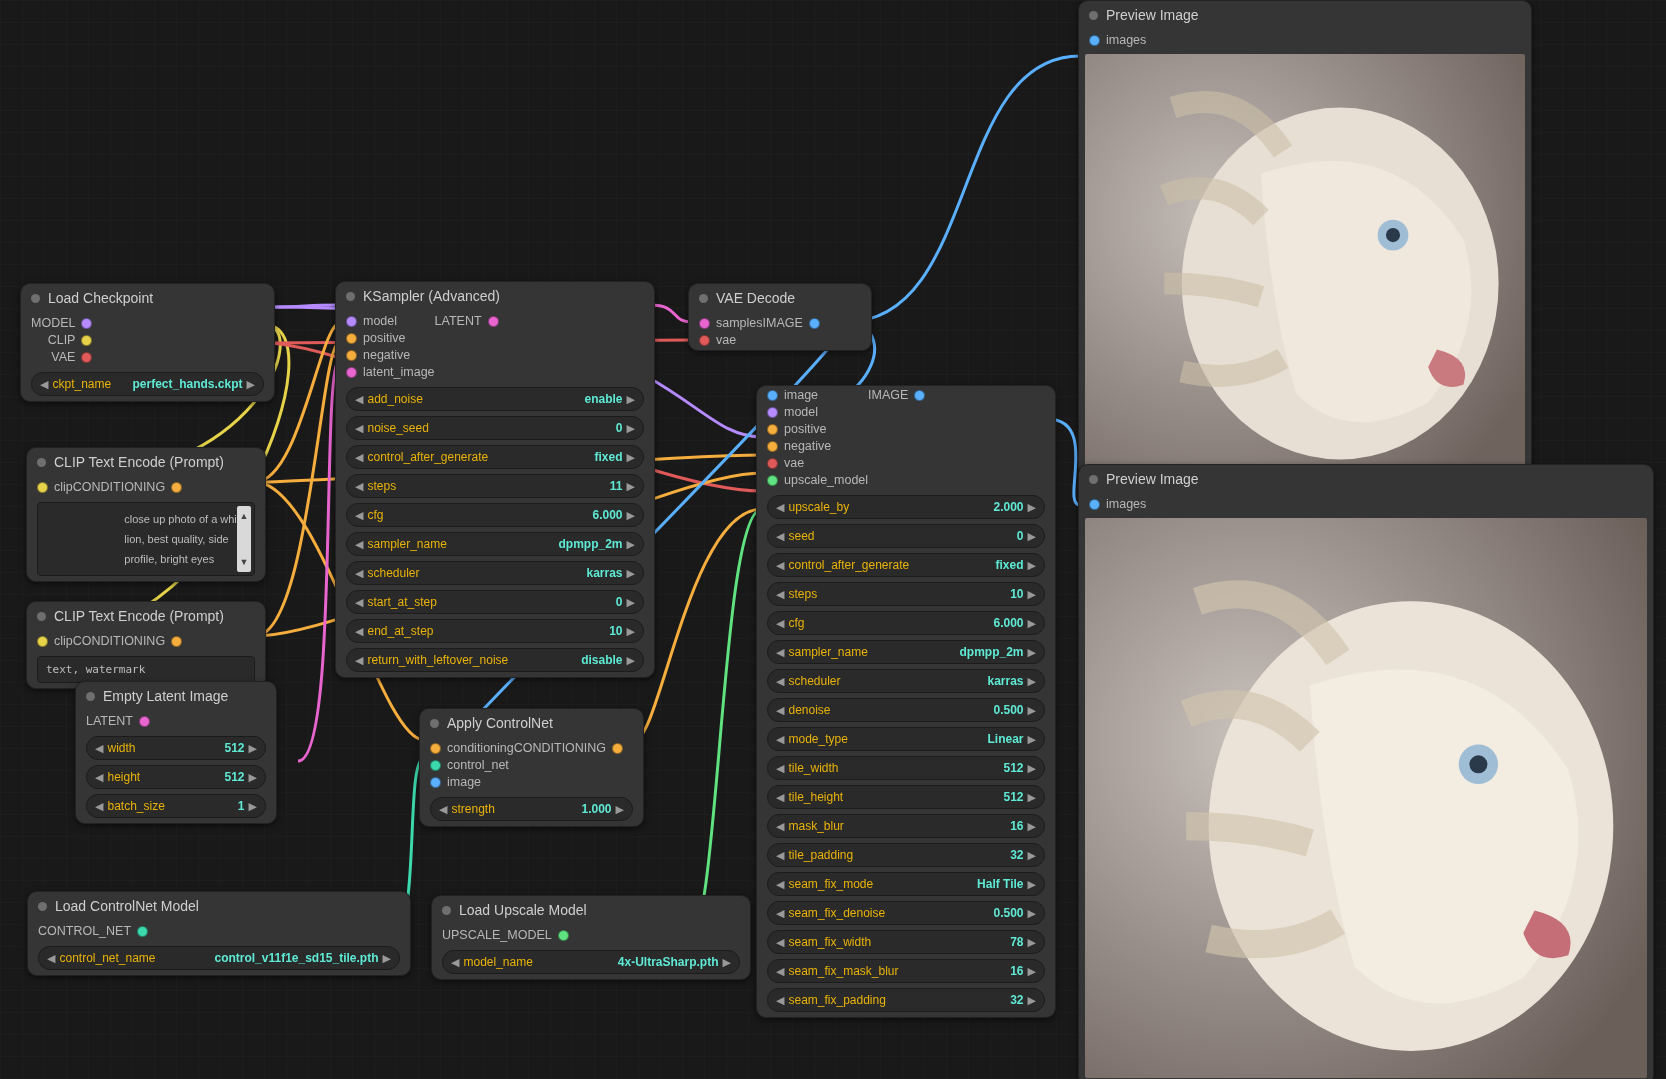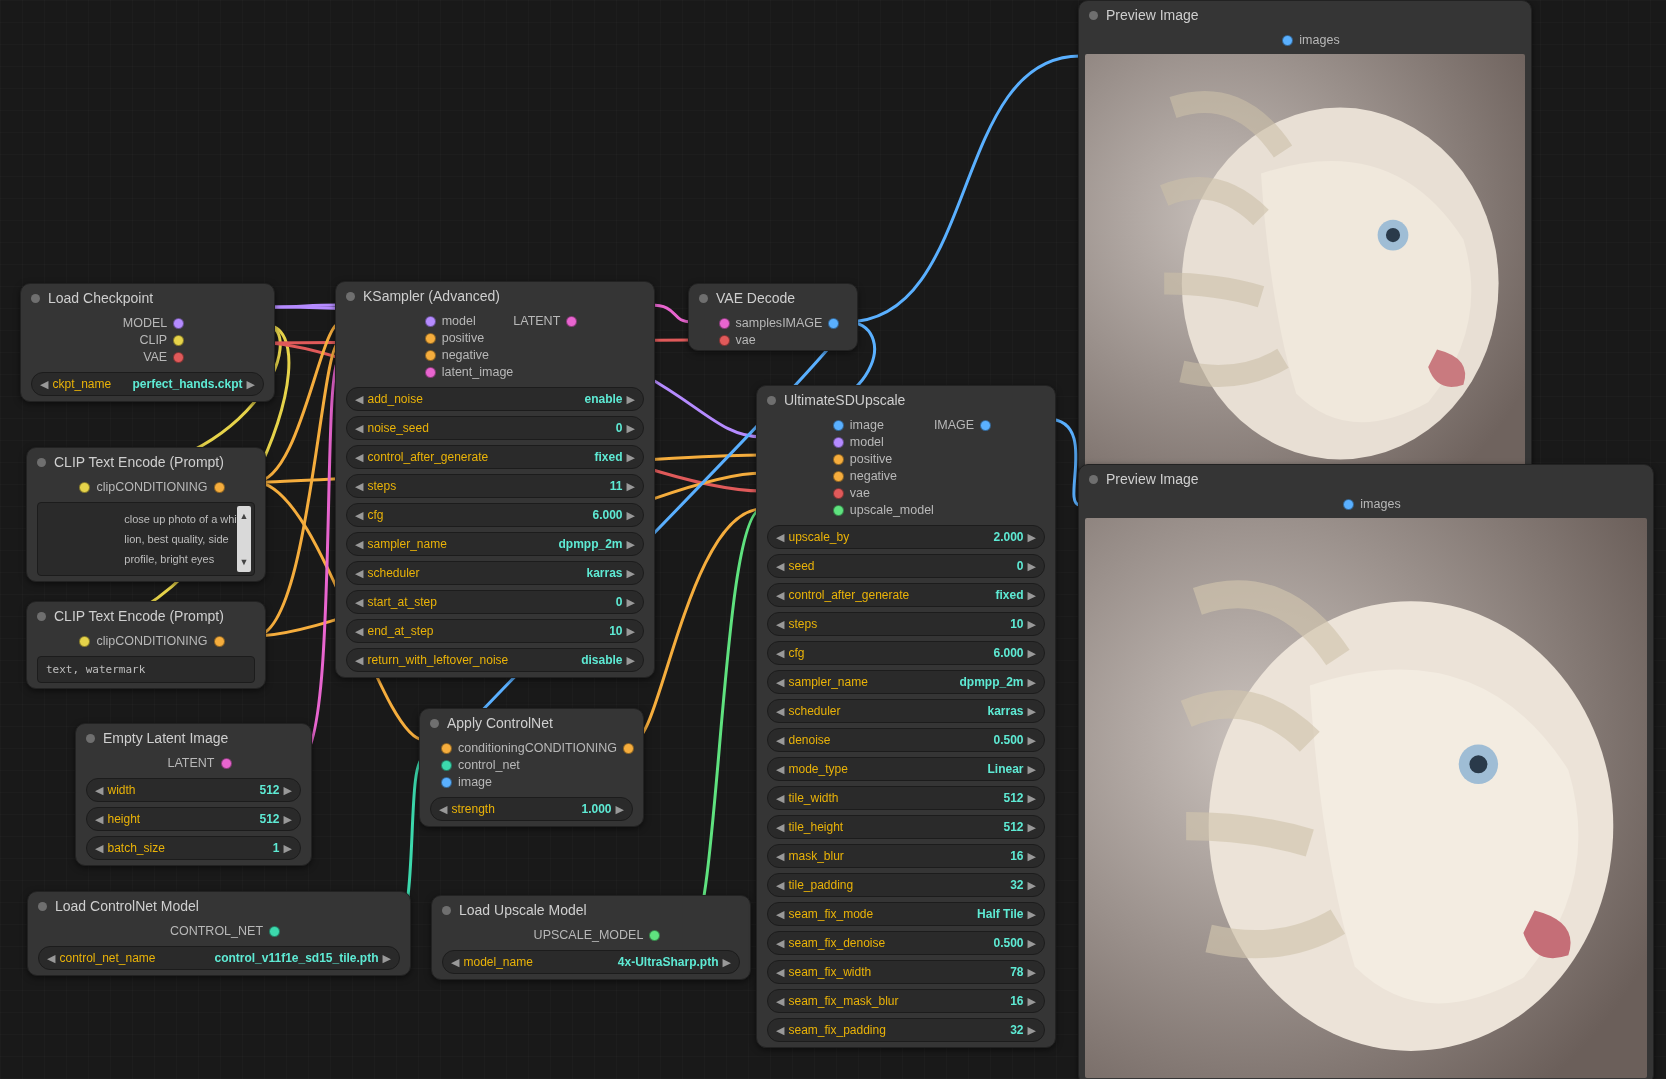--- a/index.html
+++ b/index.html
@@ -39,25 +39,24 @@
   display: flex;
   align-items: center;
   gap: 8px;
 }
 .node-header .dot {
   width: 9px; height: 9px; border-radius: 50%;
   background: #6f6f6f; display:inline-block;
 }
 .io-row {
   display: flex;
-  justify-content: center;
+  justify-content: flex-start;
   font-size: 12.5px;
   padding: 1px 10px;
   line-height: 17px;
-  margin-left: 12px;
 }
 .io-side { display:flex; flex-direction: column; }
 .io-in, .io-out {
   display:flex; align-items:center; gap:6px;
   white-space: nowrap;
 }
 .io-out { justify-content: flex-end; text-align:right; }
 .port {
   width: 9px; height: 9px; border-radius: 50%;
   display:inline-block;
@@ -192,21 +191,21 @@
     <div class="io-out">
           <span>CONDITIONING</span>
           <span class="port" style="background:#f5ad3d"></span>
         </div>
   </div>
   <div class="textwidget" style="font-family:monospace; font-size:11px;">
     <span>text, watermark</span>
   </div>
 </div>
 
-<div class="node" style="left:75px; top:723px; width:237px;">
+<div class="node" style="left:75px; top:681px; width:202px;">
   <div class="node-header">
         <span class="dot"></span>
         <span>Empty Latent Image</span>
       </div>
   <div class="io-row">
         <div></div>
         <div class="io-out">
           <span>LATENT</span>
           <span class="port" style="background:#e865cf"></span>
         </div>
@@ -394,21 +393,21 @@
         </div>
       </div>
   <div class="widget">
         <span class="arrow">◀</span>
         <span class="wlabel">model_name</span>
         <span class="wval">4x-UltraSharp.pth</span>
         <span class="arrow">▶</span>
       </div>
 </div>
 
-<div class="node" style="left:688px; top:283px; width:170px;">
+<div class="node" style="left:688px; top:283px; width:184px;">
   <div class="node-header">
         <span class="dot"></span>
         <span>VAE Decode</span>
       </div>
   <div class="io-row">
     <div class="io-side">
       <div class="io-in">
             <span class="port" style="background:#e865cf"></span>
             <span>samples</span>
           </div>
@@ -420,24 +419,20 @@
     <div class="io-side" style="align-items:flex-end;">
       <div class="io-out">
             <span>IMAGE</span>
             <span class="port" style="background:#5ab0ff"></span>
           </div>
     </div>
   </div>
 </div>
 
 <div class="node" style="left:756px; top:385px; width:300px;">
-  <div class="node-header">
-        <span class="dot"></span>
-        <span>UltimateSDUpscale</span>
-      </div>
   <div class="io-row">
     <div class="io-side">
       <div class="io-in">
             <span class="port" style="background:#5ab0ff"></span>
             <span>image</span>
           </div>
       <div class="io-in">
             <span class="port" style="background:#b58bff"></span>
             <span>model</span>
           </div>

